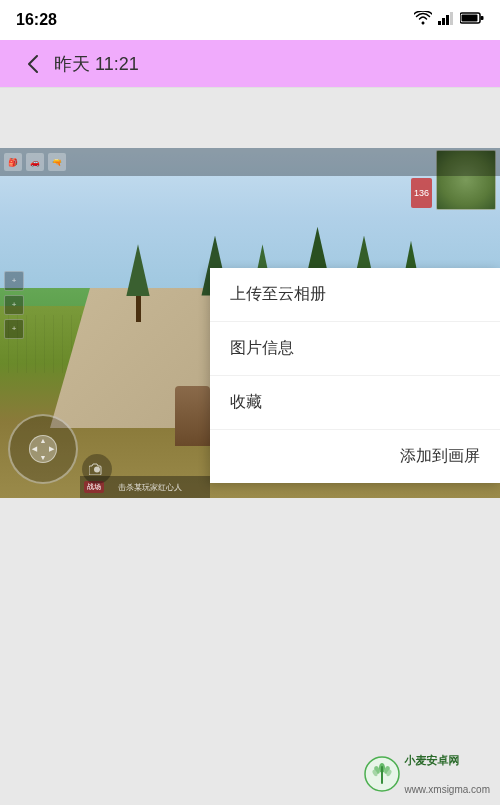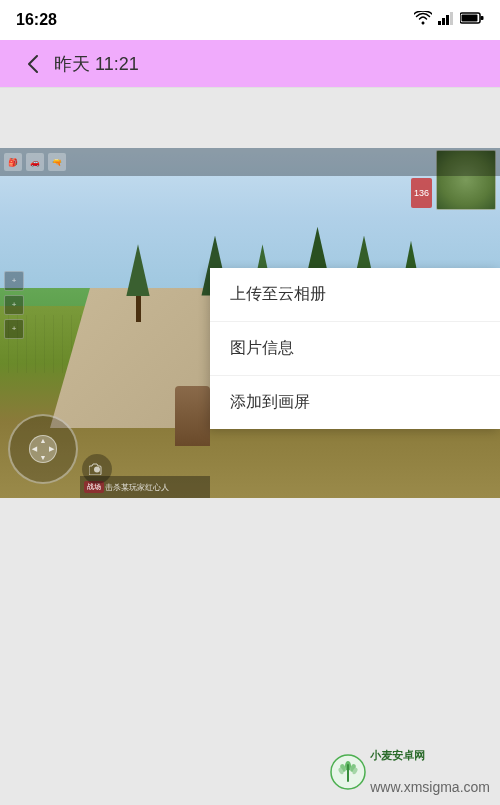--- a/index.html
+++ b/index.html
@@ -302,20 +302,21 @@
       padding: 16px 20px;
       font-size: 16px;
       color: #333;
       border-bottom: 1px solid #f0f0f0;
       cursor: pointer;
       background: #fff;
     }
 
     .context-menu-item:last-child {
       border-bottom: none;
+      text-align: right;
     }
 
     
     .watermark {
       position: absolute;
       bottom: 10px;
       right: 10px;
       display: flex;
       align-items: center;
       gap: 4px;
@@ -333,21 +334,21 @@
       gap: 16px;
     }
 
     .watermark-main {
       font-size: 11px;
       color: #2a6a2a;
       font-weight: 600;
     }
 
     .watermark-sub {
-      font-size: 14px;
+      font-size: 10px;
       color: #666;
     }
   </style>
 </head>
 <body>
 
 <div class="status-bar">
   <span class="status-time">16:28</span>
   <div class="status-icons">
 
@@ -462,37 +463,38 @@
             <span class="joystick-arrow">◀</span>
             <span></span>
             <span class="joystick-arrow">▶</span>
             <span></span>
             <span class="joystick-arrow">▼</span>
             <span></span>
           </div>
         </div>
       </div>
 
-      <div style="position:absolute; bottom:0; left:80px; width:130px; height:22px; background:rgba(0,0,0,0.35); display:flex; align-items:center; padding:0 4px; gap:1px;">
+      <div style="position:absolute; bottom:0; left:80px; width:130px; height:22px; background:rgba(0,0,0,0.35); display:flex; align-items:center; padding:0 4px; gap:14px;">
         <span class="game-badge" style="font-size:7px; background:#8b3030; color:#fff; padding:1px 3px; border-radius:2px;">战场</span>
         <span class="game-text-small" style="color:rgba(255,255,255,0.8); font-size:8px;">击杀某玩家红心人</span>
       </div>
 
       <div style="position:absolute; bottom:14px; left:82px; width:30px; height:30px; background:rgba(0,0,0,0.3); border-radius:50%; display:flex; align-items:center; justify-content:center;">
         <svg width="16" height="12" viewBox="0 0 16 12" fill="rgba(255,255,255,0.7)">
           <circle cx="8" cy="6.5" r="3"></circle>
           <path d="M1 3h2l1-2h4l1 2h2a1 1 0 011 1v7a1 1 0 01-1 1H1a1 1 0 01-1-1V4a1 1 0 011-1z" fill="none" stroke="rgba(255,255,255,0.7)" stroke-width="1"></path>
         </svg>
       </div>
     </div>
   </div>
 
   <div class="context-menu">
     <div class="context-menu-item">上传至云相册</div>
     <div class="context-menu-item">图片信息</div>
+    <div class="context-menu-item">收藏</div>
     <div class="context-menu-item">添加到画屏</div>
   </div>
 
   <div class="watermark">
 
     <div class="watermark-logo">
       <svg width="36" height="36" viewBox="0 0 36 36">
         <circle cx="18" cy="18" r="17" fill="#e8f5e9" stroke="#4caf50" stroke-width="1.5"></circle>
 
         <g fill="#4caf50">

